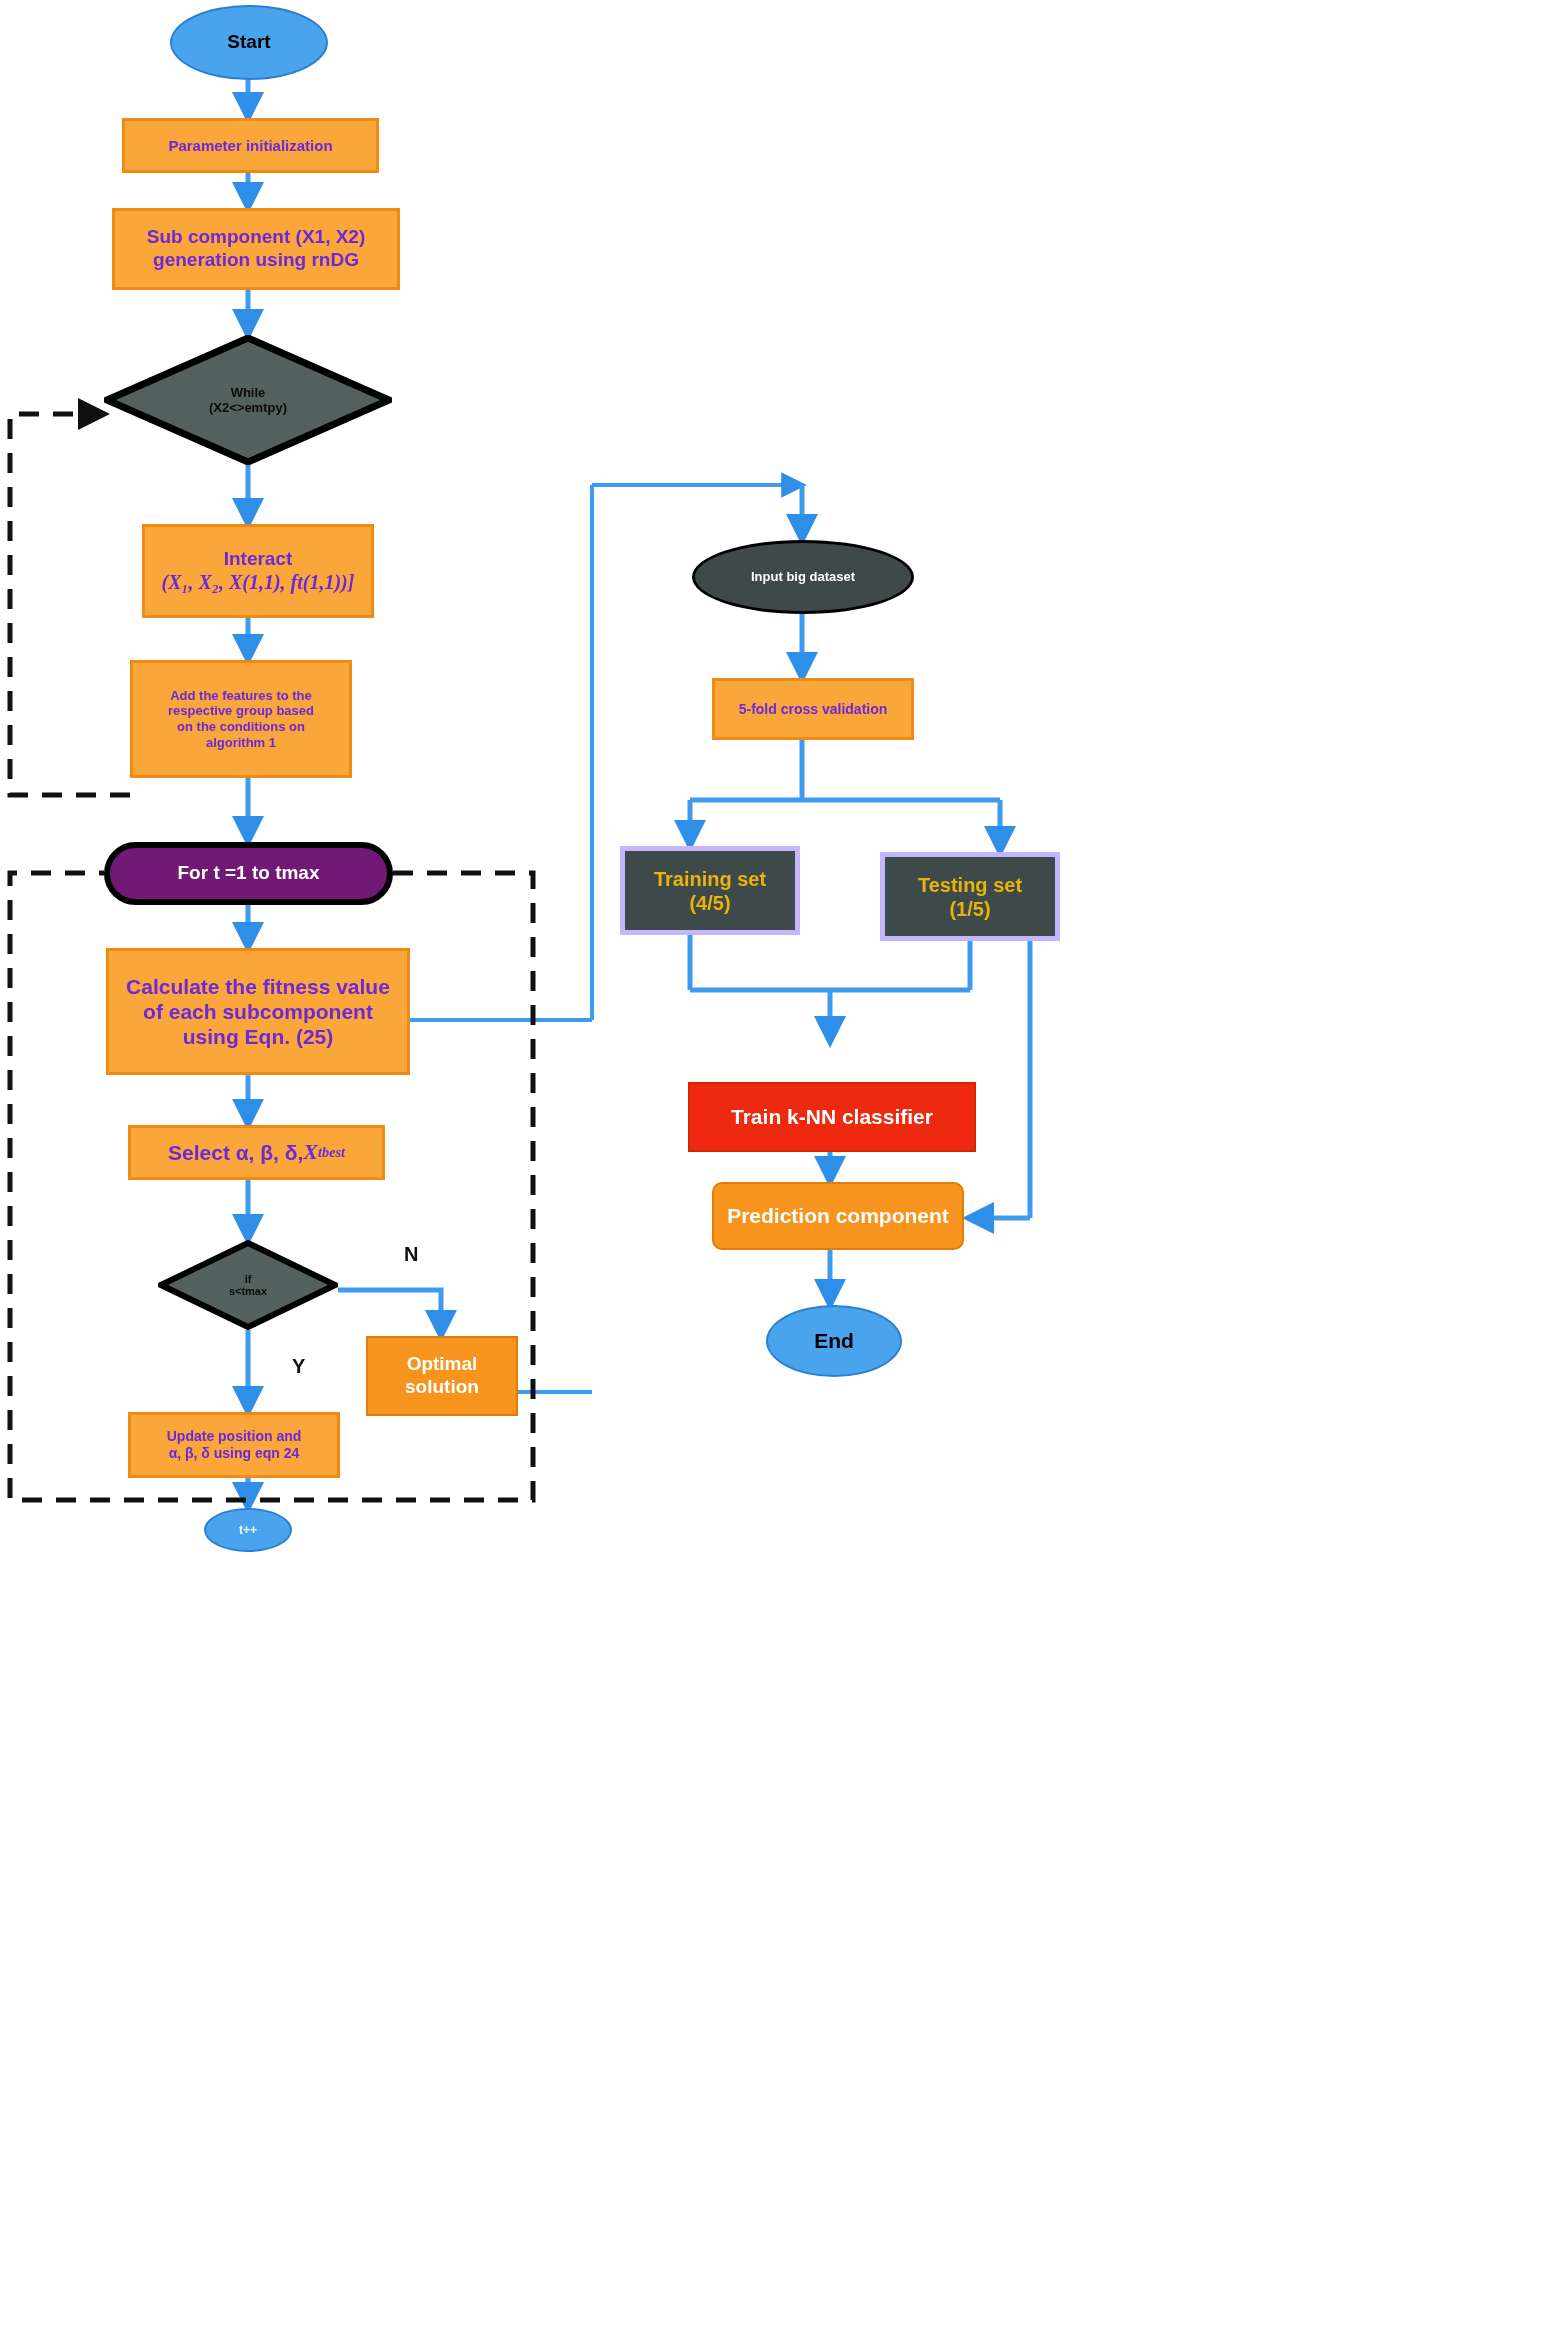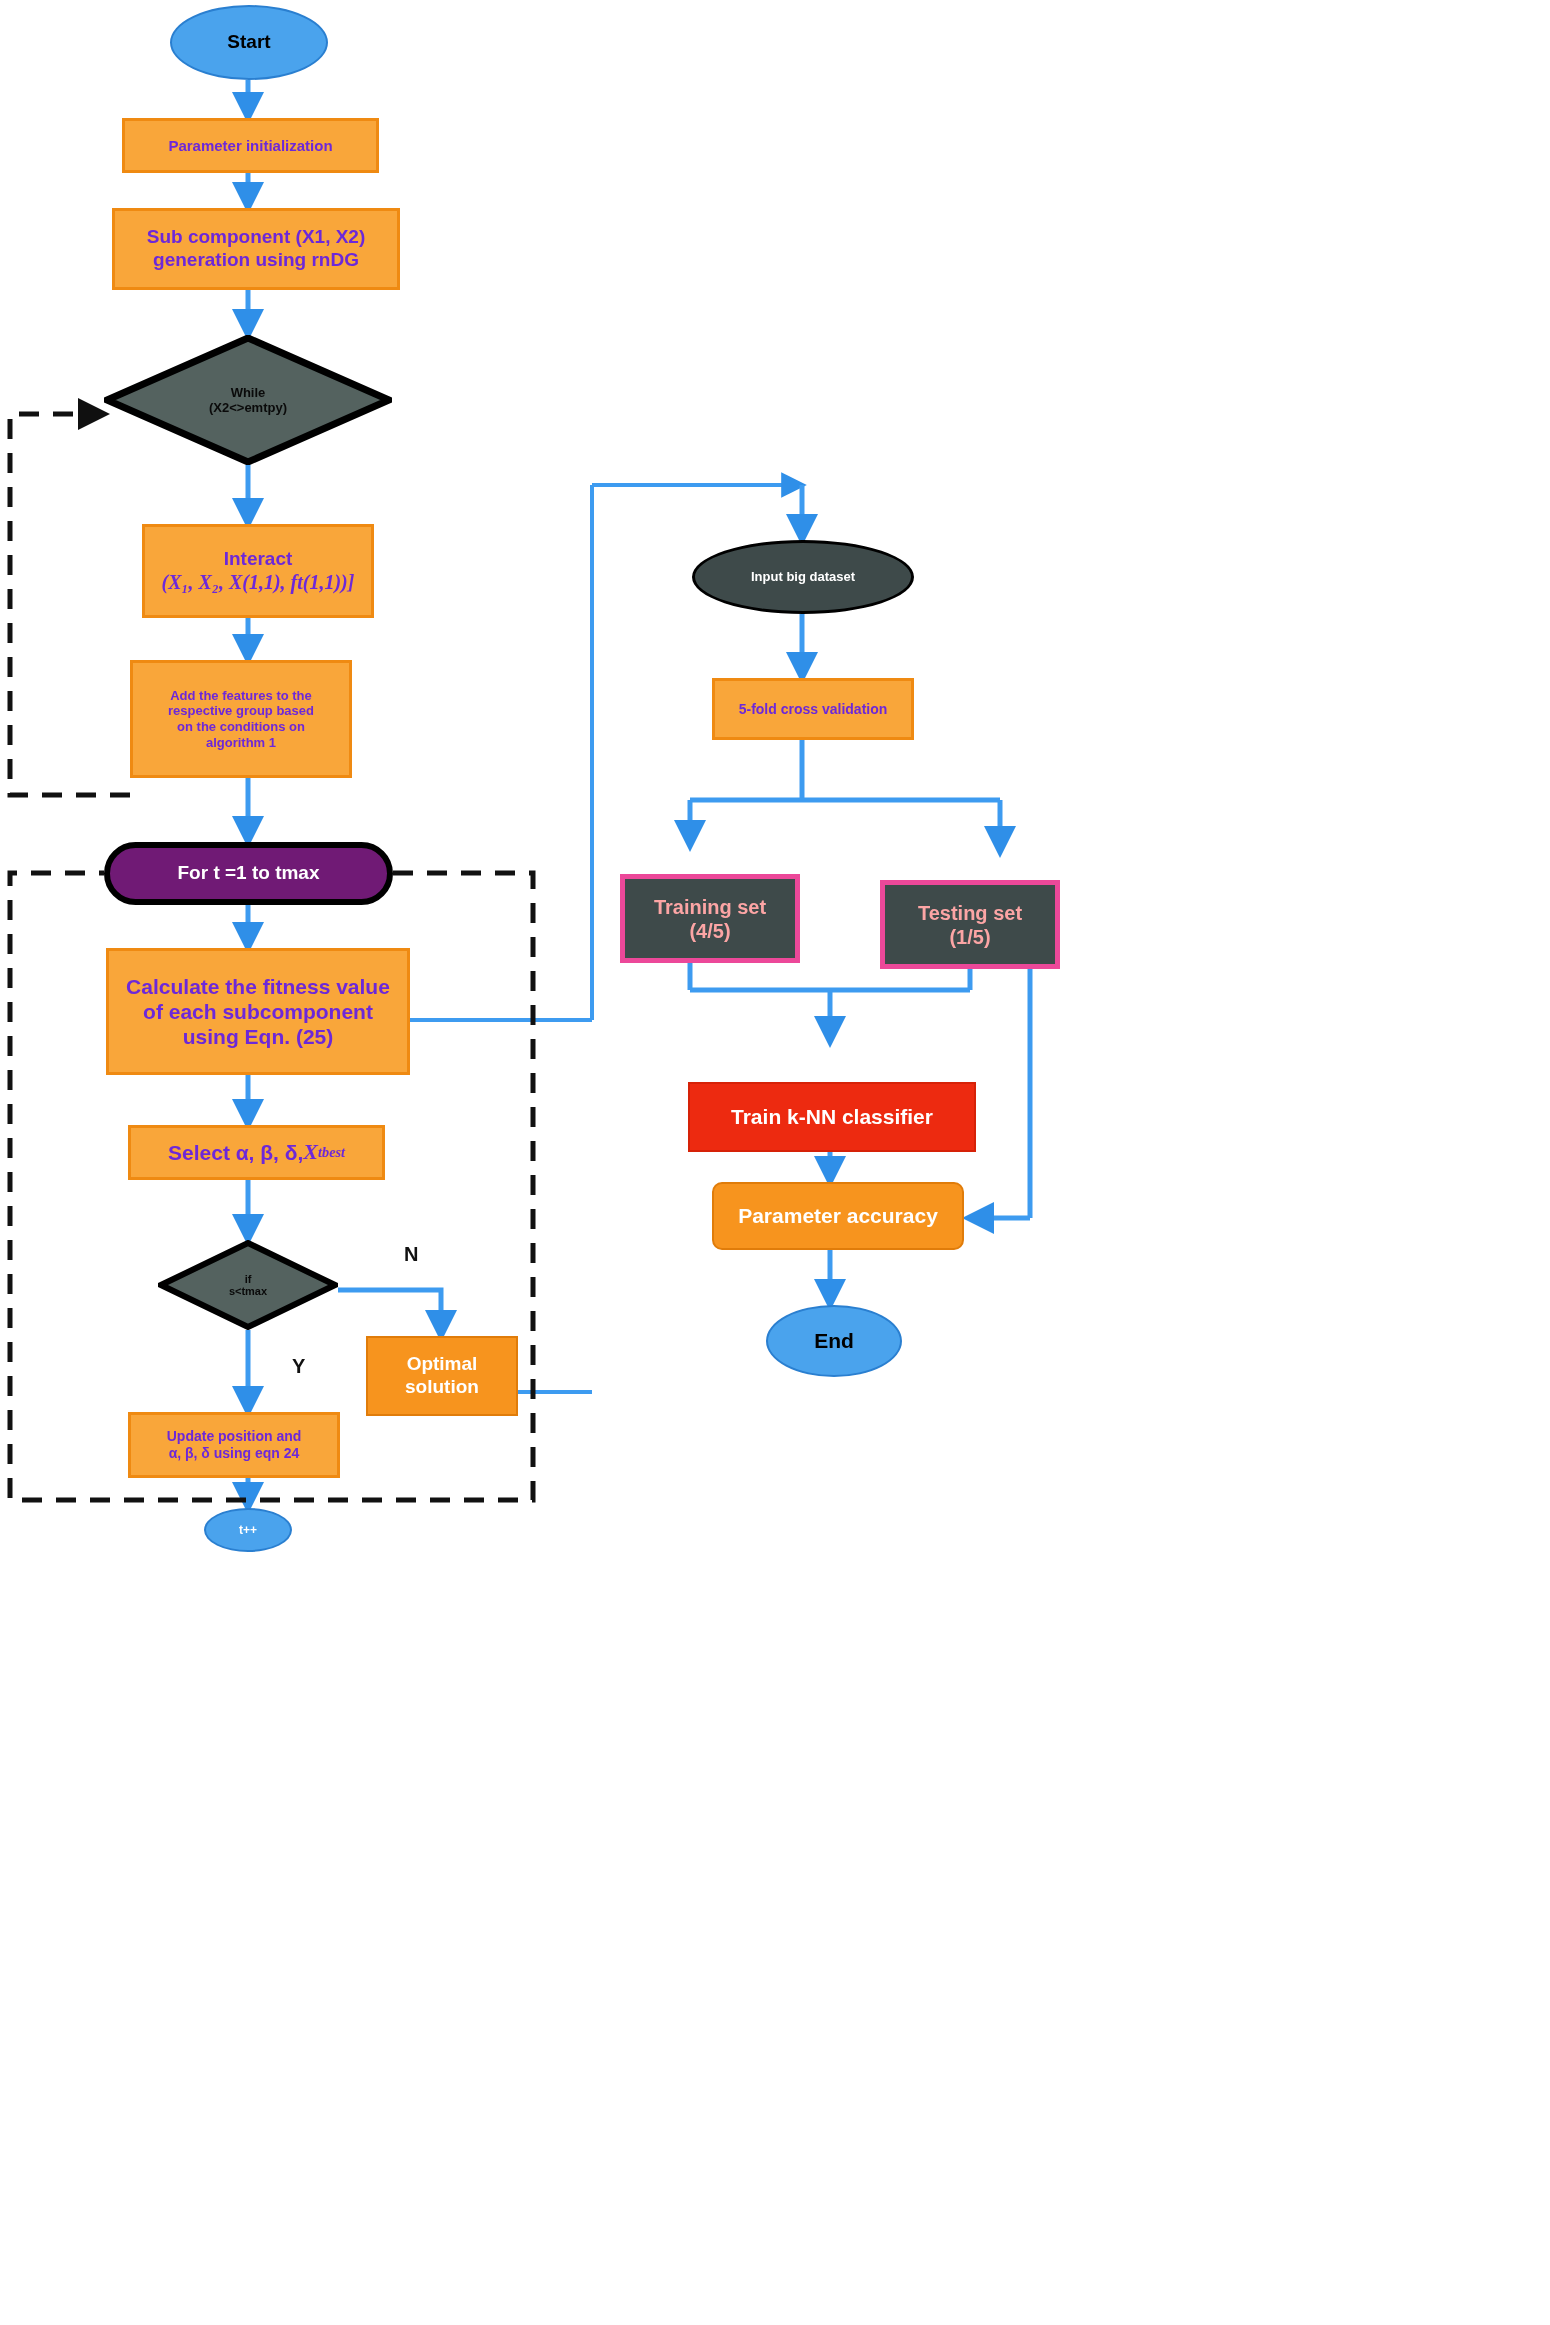--- a/index.html
+++ b/index.html
@@ -46,23 +46,22 @@
     border: 3px solid #ef8a12;
     color: #6d28d9;
   }
   .rect-orange-deep {
     background: #f7941e;
     border: 2px solid #e07c0a;
     color: #ffffff;
   }
   .rect-dark {
     background: #3e4a4a;
-    border: 5px solid #ec4899;
-    color: #fca5a5;
-    margin-top: 28px;
+    border: 5px solid #c4b5fd;
+    color: #eab308;
   }
   .rect-red {
     background: #ed2a10;
     border: 2px solid #d62208;
     color: #ffffff;
   }
   .stadium-dark {
     background: #701a75;
     border: 6px solid #000;
     border-radius: 60px;
@@ -274,18 +273,18 @@
 <div class="node rect-dark" style="left:880px; top:852px; width:180px; height:89px; font-size:20px; flex-direction:column;">
   <span>Testing set</span>
   <span>(1/5)</span>
 </div>
 
 <div class="node rect-red" style="left:688px; top:1042px; width:288px; height:70px; font-size:21px;margin-top:40px;">
   <span>Train k-NN classifier</span>
 </div>
 
 <div class="node rect-orange-deep" style="left:712px; top:1182px; width:252px; height:68px; font-size:21px; border-radius:10px;">
-  <span>Parameter accuracy</span>
+  <span>Prediction component</span>
 </div>
 
 <div class="node oval-blue" style="left:766px; top:1305px; width:136px; height:72px; font-size:21px;">
   <span>End</span>
 </div>
 
 </body></html>

